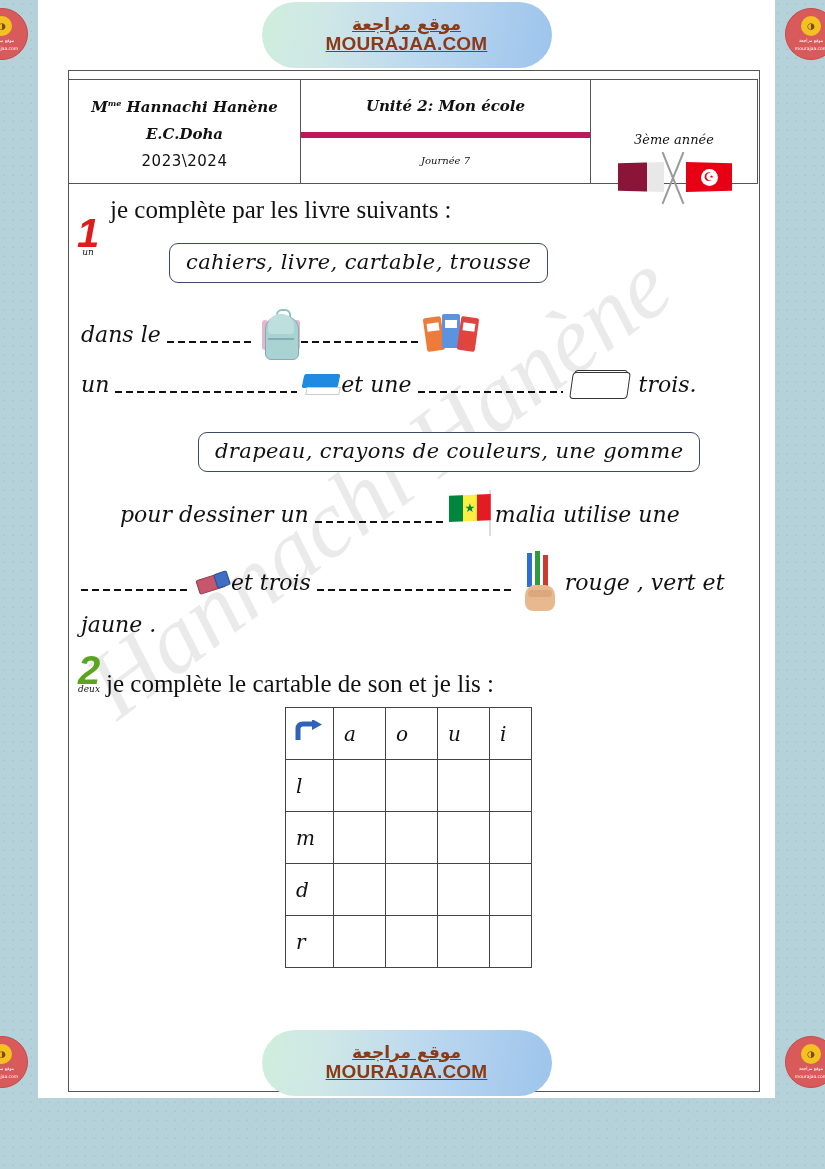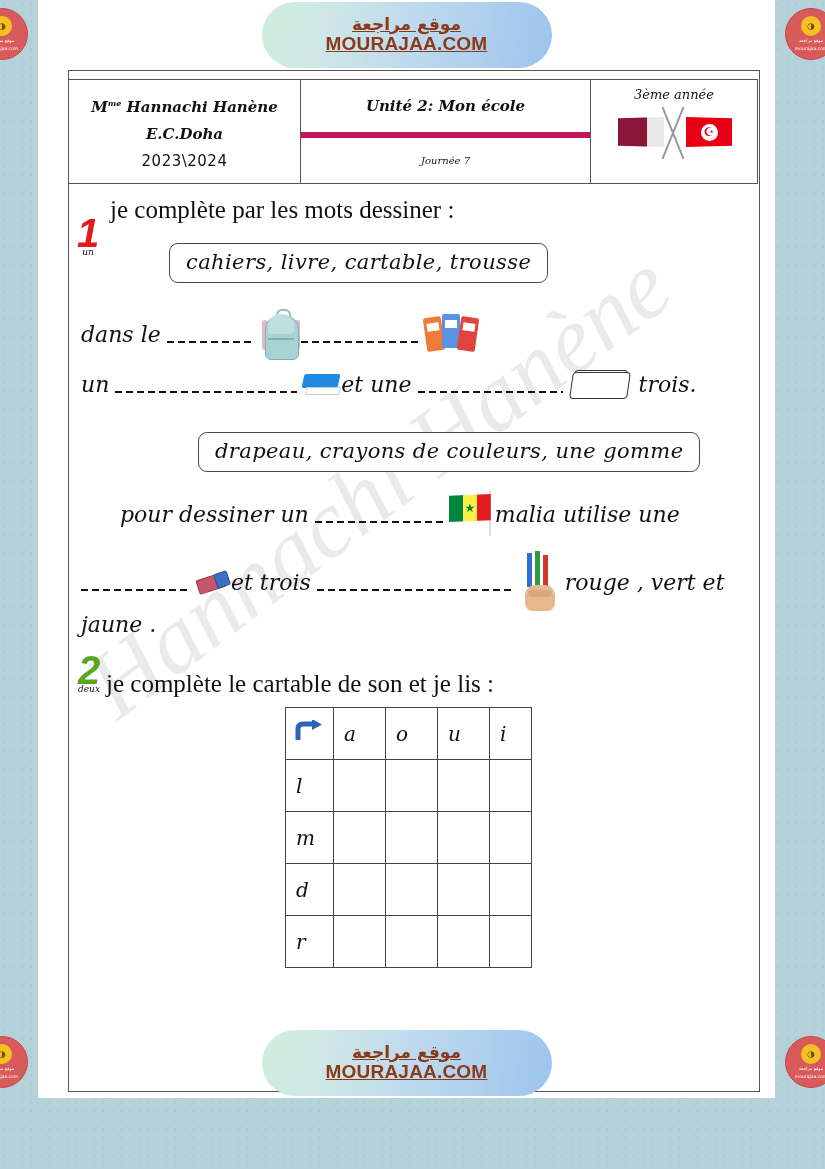--- a/index.html
+++ b/index.html
@@ -98,21 +98,21 @@
   .cursive{
     font-family:"DejaVu Serif",serif;font-style:italic;
     color:#111;
   }
   .teacher{font-size:15px;font-weight:700;}
   .teacher sup{font-size:8px;}
   .school{font-size:15px;font-weight:700;}
   .year{font-family:"DejaVu Sans",sans-serif;font-size:15px;color:#111;letter-spacing:.5px;}
   .unit{font-size:15px;font-weight:700;}
   .journee{font-size:10px;}
-  .grade{font-size:13px;}
+  .grade{font-size:13px;margin-top:45px;}
 
   .flags{position:relative;width:120px;height:56px;margin-top:3px;}
   .pole{position:absolute;width:2px;height:56px;background:#9a9a9a;top:0;}
   .pole.a{left:58px;transform:rotate(22deg);}
   .pole.b{left:58px;transform:rotate(-22deg);}
   .flag{position:absolute;top:12px;width:46px;height:30px;}
   .flag.qatar{left:4px;background:linear-gradient(90deg,#8a1538 0%,#8a1538 62%,#e8e8e8 62%,#e8e8e8 100%);
     clip-path:polygon(0 4%,100% 0,100% 100%,0 96%);}
   .flag.tunisia{right:2px;background:#e70013;clip-path:polygon(0 0,100% 4%,100% 96%,0 100%);
     display:flex;align-items:center;justify-content:center;}
@@ -279,21 +279,21 @@
     </div>
   </div>
 
   <div class="ex" style="left:0;top:0;width:737px;height:640px;">
 
     <div class="num" style="left:28px;top:215px;">
       <div class="num-glyph one">1</div>
       <div class="num-word">un</div>
     </div>
 
-    <div class="ex-title" style="position:absolute;left:72px;top:196px;">je complète par les mots dessiner :</div>
+    <div class="ex-title" style="position:absolute;left:72px;top:196px;">je complète par les livre suivants :</div>
 
     <div style="position:absolute;left:131px;top:243px;">
       <div class="wordbox">
         <span>cahiers, livre, cartable, trousse</span>
       </div>
     </div>
 
     <div class="line" style="left:43px;top:308px;text-align:center;">
       <span>dans le</span>
       <span class="blank" style="width:88px;"></span>

